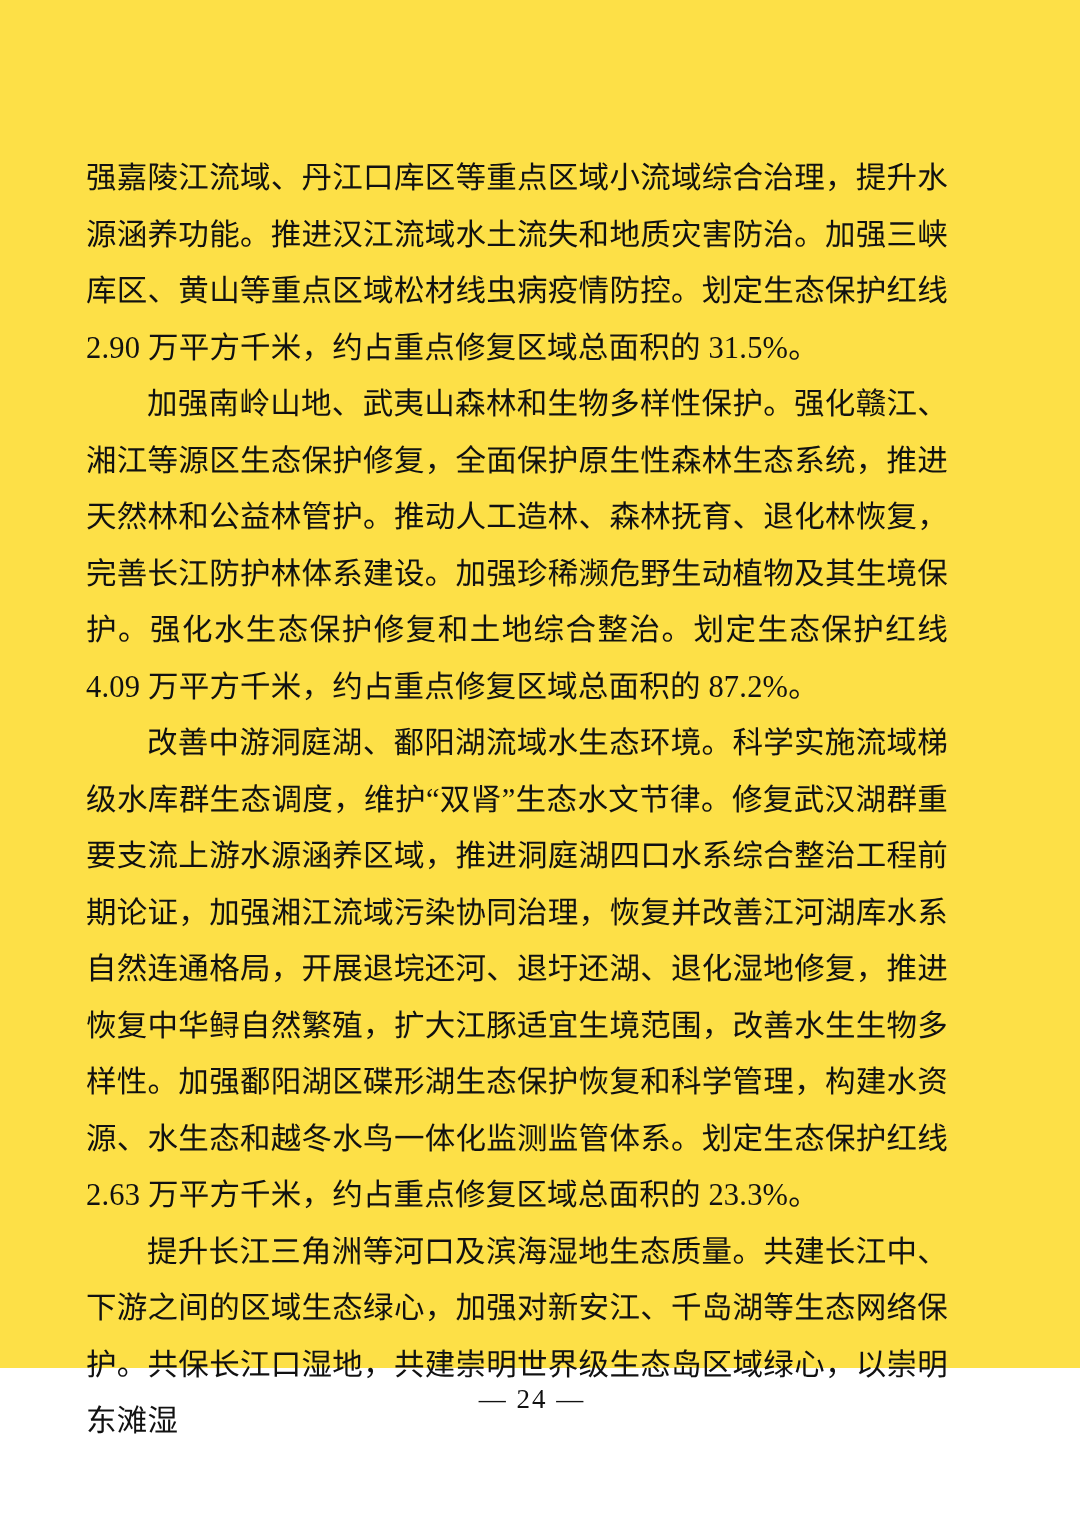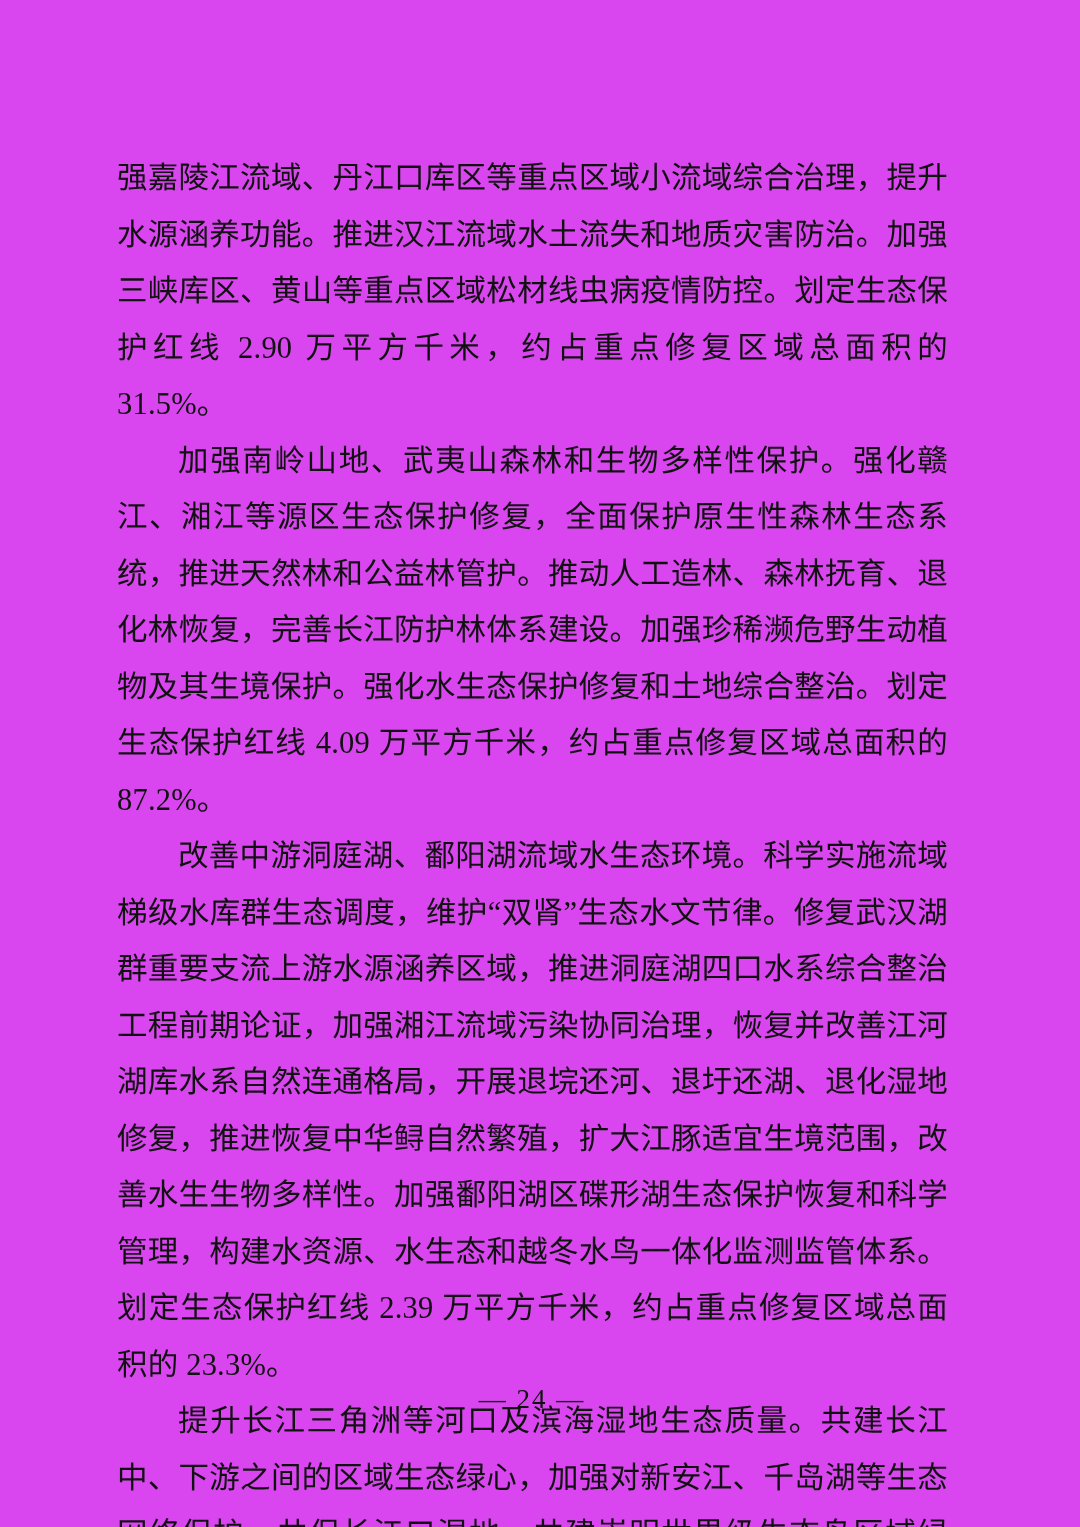--- a/index.html
+++ b/index.html
@@ -13,24 +13,24 @@
     height: 1527px;
     position: relative;
     font-family: "Liberation Serif", "DejaVu Serif", serif;
     color: #1a1a1a;
     overflow: hidden;
   }
   .page {
     position: absolute;
     left: 0; top: 0;
     width: 1080px;
-    height: 1527px;
-    background: #d946ef;
+    height: 1368px;
+    background: #fde047;
     box-sizing: border-box;
-    padding: 150px 132px 0 117px;
+    padding: 150px 132px 0 86px;
   }
   .body-text {
     font-size: 30.5px;
     line-height: 56.5px;
     text-align: justify;
     text-justify: inter-ideograph;
     letter-spacing: 0.2px;
     color: #111111;
   }
   .para {
@@ -56,20 +56,20 @@
     margin-left: -16px;
   }
 </style>
 </head>
 <body>
 
 <div class="page">
   <div class="body-text">
     <p class="para cont">强嘉陵江流域、丹江口库区等重点区域小流域综合治理，提升水源涵养功能。推进汉江流域水土流失和地质灾害防治。加强三峡库区、黄山等重点区域松材线虫病疫情防控。划定生态保护红线 2.90 万平方千米，约占重点修复区域总面积的 31.5%。</p>
     <p class="para">加强南岭山地、武夷山森林和生物多样性保护。强化赣江、湘江等源区生态保护修复，全面保护原生性森林生态系统，推进天然林和公益林管护。推动人工造林、森林抚育、退化林恢复，完善长江防护林体系建设。加强珍稀濒危野生动植物及其生境保护。强化水生态保护修复和土地综合整治。划定生态保护红线 4.09 万平方千米，约占重点修复区域总面积的 87.2%。</p>
-    <p class="para">改善中游洞庭湖、鄱阳湖流域水生态环境。科学实施流域梯级水库群生态调度，维护“双肾”生态水文节律。修复武汉湖群重要支流上游水源涵养区域，推进洞庭湖四口水系综合整治工程前期论证，加强湘江流域污染协同治理，恢复并改善江河湖库水系自然连通格局，开展退垸还河、退圩还湖、退化湿地修复，推进恢复中华鲟自然繁殖，扩大江豚适宜生境范围，改善水生生物多样性。加强鄱阳湖区碟形湖生态保护恢复和科学管理，构建水资源、水生态和越冬水鸟一体化监测监管体系。划定生态保护红线 2.39 万平方千米，约占重点修复区域总面积的 23.3%。</p>
+    <p class="para">改善中游洞庭湖、鄱阳湖流域水生态环境。科学实施流域梯级水库群生态调度，维护“双肾”生态水文节律。修复武汉湖群重要支流上游水源涵养区域，推进洞庭湖四口水系综合整治工程前期论证，加强湘江流域污染协同治理，恢复并改善江河湖库水系自然连通格局，开展退垸还河、退圩还湖、退化湿地修复，推进恢复中华鲟自然繁殖，扩大江豚适宜生境范围，改善水生生物多样性。加强鄱阳湖区碟形湖生态保护恢复和科学管理，构建水资源、水生态和越冬水鸟一体化监测监管体系。划定生态保护红线 2.63 万平方千米，约占重点修复区域总面积的 23.3%。</p>
     <p class="para">提升长江三角洲等河口及滨海湿地生态质量。共建长江中、下游之间的区域生态绿心，加强对新安江、千岛湖等生态网络保护。共保长江口湿地，共建崇明世界级生态岛区域绿心，以崇明东滩湿</p>
   </div>
 </div>
 
 <div class="footer">
   <span class="footer-inner">— 24 —</span>
 </div>
 
 </body></html>

